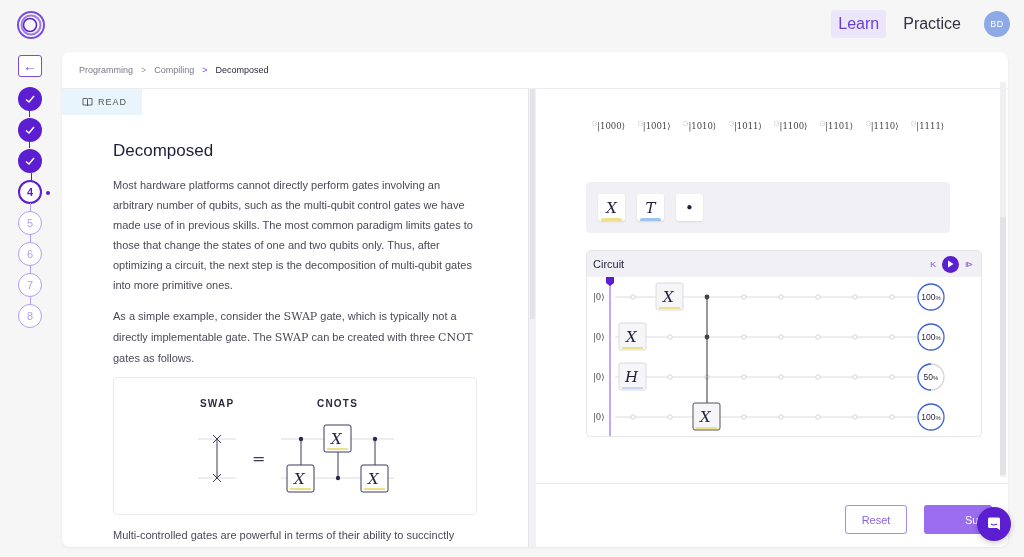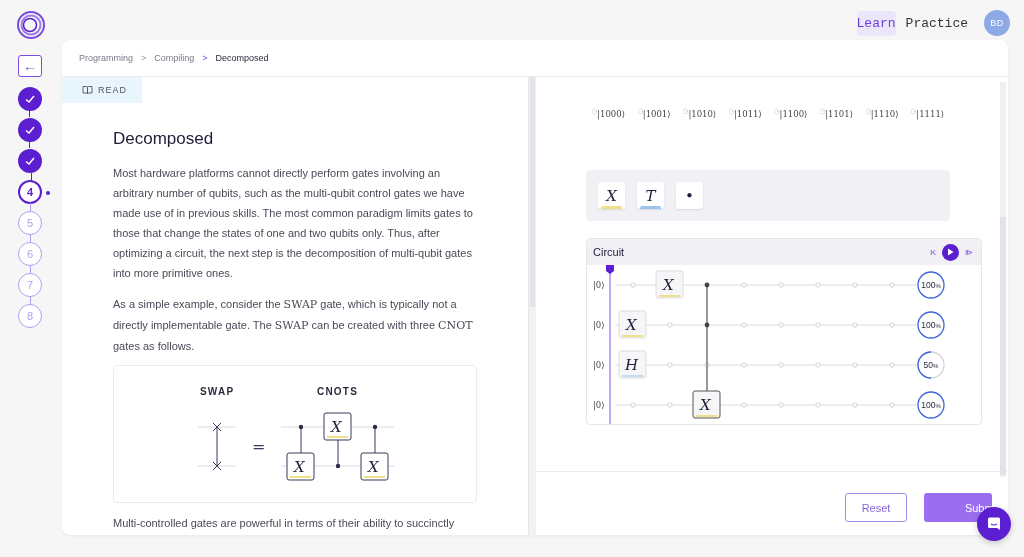--- a/index.html
+++ b/index.html
@@ -2,37 +2,37 @@
 <html><head>
 <meta charset="utf-8">
 <style>
   * { box-sizing: border-box; margin: 0; padding: 0; }
   html, body { width: 1024px; height: 557px; overflow: hidden; }
   body { background: #f6f6f7; font-family: "Liberation Sans", sans-serif; color: #2a2a3c; position: relative; }
 
   
   .logo { position: absolute; left: 16px; top: 10px; width: 30px; height: 30px; }
   .topnav { position: absolute; right: 14px; top: 10px; display: flex; align-items: center; gap: 10px; }
-  .nav-btn { font-size: 13px; padding: 5px 0; border-radius: 4px; color: #33333f; cursor: pointer; font-family: Liberation Mono, monospace; }
+  .nav-btn { font-size: 16px; padding: 5px 7px; border-radius: 4px; color: #33333f; cursor: pointer; }
   .nav-btn.active { background: #ece6fb; color: #6a3fd6; }
   .avatar { width: 26px; height: 26px; border-radius: 50%; background: #8eaae6; color: #fff; font-size: 9px; display: flex; align-items: center; justify-content: center; margin-left: 6px; letter-spacing: 0.5px; }
 
   
   .rail { position: absolute; left: 18px; top: 55px; width: 26px; }
   .back-btn { width: 24px; height: 22px; border: 1px solid #7a4be0; border-radius: 3px; display: flex; align-items: center; justify-content: center; color: #7a4be0; font-size: 14px; background: #fff; margin-bottom: 10px; }
   .step { position: relative; width: 24px; height: 24px; border-radius: 50%; display: flex; align-items: center; justify-content: center; font-size: 11px; font-weight: bold; margin-bottom: 7px; }
   .step.done { background: #5b1fd1; color: #fff; }
   .step.current { background: #fff; border: 2px solid #5b1fd1; color: #5b1fd1; }
   .step.todo { background: #fff; border: 1.5px solid #b39ef0; color: #b39ef0; font-weight: normal; }
   .step + .step::before { content: ""; position: absolute; left: 11px; top: -9px; width: 1px; height: 8px; background: #b39ef0; }
   .step.done + .step::before, .step.done + .step.current::before { background: #5b1fd1; }
   .cur-dot { position: absolute; right: -10px; top: 9px; width: 4px; height: 4px; border-radius: 50%; background: #5b1fd1; }
 
   
-  .card { position: absolute; left: 62px; top: 40px; width: 946px; height: 495px; background: #fff; border-radius: 8px; box-shadow: 0 1px 3px rgba(0,0,0,0.06); overflow: hidden; }
+  .card { position: absolute; left: 62px; top: 52px; width: 946px; height: 495px; background: #fff; border-radius: 8px; box-shadow: 0 1px 3px rgba(0,0,0,0.06); overflow: hidden; }
   .breadcrumb { height: 37px; border-bottom: 1px solid #ececf0; display: flex; align-items: center; padding-left: 17px; font-size: 9px; color: #7a7a88; gap: 8px; }
   .breadcrumb .sep { color: #999; font-size: 9px; }
   .breadcrumb .sep.active { color: #7a4be0; }
   .breadcrumb .current { color: #2a2a3c; }
 
   .left-pane { position: absolute; left: 0; top: 37px; width: 466px; height: 458px; overflow: hidden; }
   .read-tab { position: absolute; left: 0; top: 0; width: 80px; height: 26px; background: #e8f5fc; display: flex; align-items: center; padding-left: 20px; gap: 5px; font-size: 9px; color: #555; letter-spacing: 1px; }
   .content { position: absolute; left: 51px; top: 52px; width: 364px; }
   .title { font-size: 17px; color: #1e1e3a; margin-bottom: 14px; font-weight: normal; }
   .para { font-size: 11px; line-height: 20px; color: #4a4a58; margin-bottom: 11px; }

